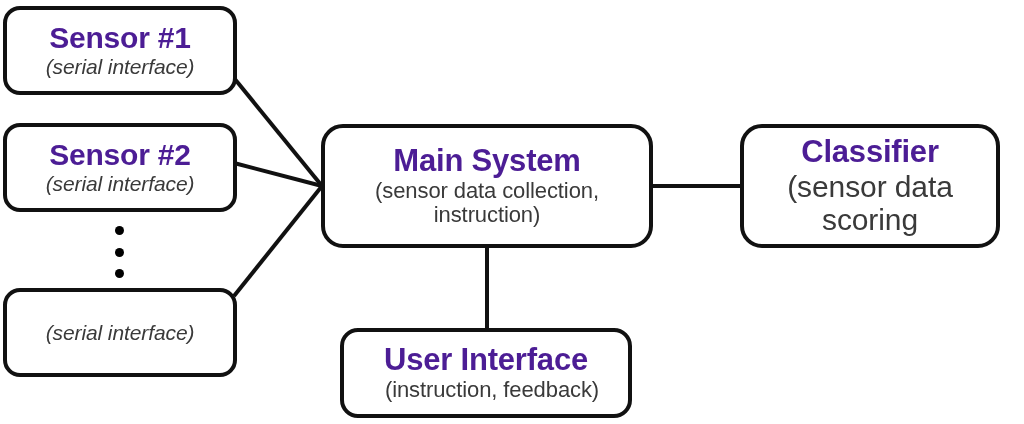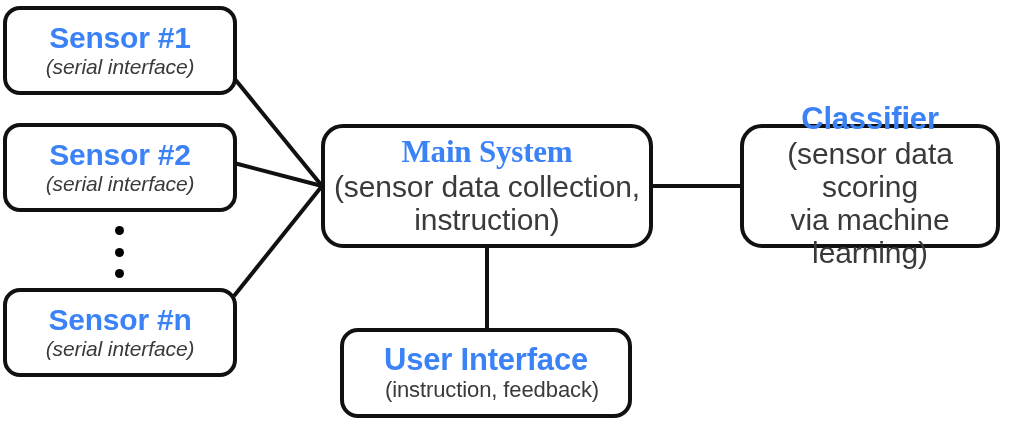--- a/index.html
+++ b/index.html
@@ -31,21 +31,21 @@
     border-radius: 18px;
     display: flex;
     flex-direction: column;
     align-items: center;
     justify-content: center;
     text-align: center;
     z-index: 2;
   }
   .node .title {
     font-weight: bold;
-    color: #3b82f6;
+    color: #4c1d95;
     line-height: 1.02;
     letter-spacing: -0.2px;
     white-space: nowrap;
   }
   .node .subtitle {
     color: #3a3a3a;
     line-height: 1.1;
     letter-spacing: -0.1px;
   }
   
@@ -53,22 +53,22 @@
   .sensor .title { font-size: 30px; margin-bottom: 1px; }
   .sensor .subtitle { font-size: 21px; font-style: italic; }
   #node-sensor-1 { top: 6px; }
   #node-sensor-2 { top: 123px; }
   #node-sensor-n { top: 288px; }
 
   #node-main-system {
     left: 321px; top: 124px; width: 332px; height: 124px;
     border-radius: 22px;
   }
-  #node-main-system .title { font-size: 31px; margin-bottom: 3px; font-family: Liberation Serif, serif; }
-  #node-main-system .subtitle { font-size: 30px; }
+  #node-main-system .title { font-size: 31px; margin-bottom: 3px; }
+  #node-main-system .subtitle { font-size: 22px; }
 
   #node-classifier {
     left: 740px; top: 124px; width: 260px; height: 124px;
     border-radius: 22px;
   }
   #node-classifier .title { font-size: 31px; margin-bottom: 3px; }
   #node-classifier .subtitle { font-size: 30px; }
 
   #node-user-interface {
     left: 340px; top: 328px; width: 292px; height: 90px;
@@ -123,34 +123,32 @@
     <div class="subtitle">(serial interface)</div>
   </div>
 
   <div id="ellipsis-sensors">
     <span></span>
     <span></span>
     <span></span>
   </div>
 
   <div class="node sensor" id="node-sensor-n">
-    <div class="title">Sensor #n</div>
     <div class="subtitle">(serial interface)</div>
   </div>
 
   <div class="node" id="node-main-system">
     <div class="title">Main System</div>
     <div class="subtitle">(sensor data collection,</div>
     <div class="subtitle">instruction)</div>
   </div>
 
   <div class="node" id="node-classifier">
     <div class="title">Classifier</div>
     <div class="subtitle">(sensor data scoring</div>
-    <div class="subtitle">via machine learning)</div>
   </div>
 
   <div class="node" id="node-user-interface">
     <div class="title">User Interface</div>
     <div class="subtitle">(instruction, feedback)</div>
   </div>
 
 </div>
 
 </body></html>

